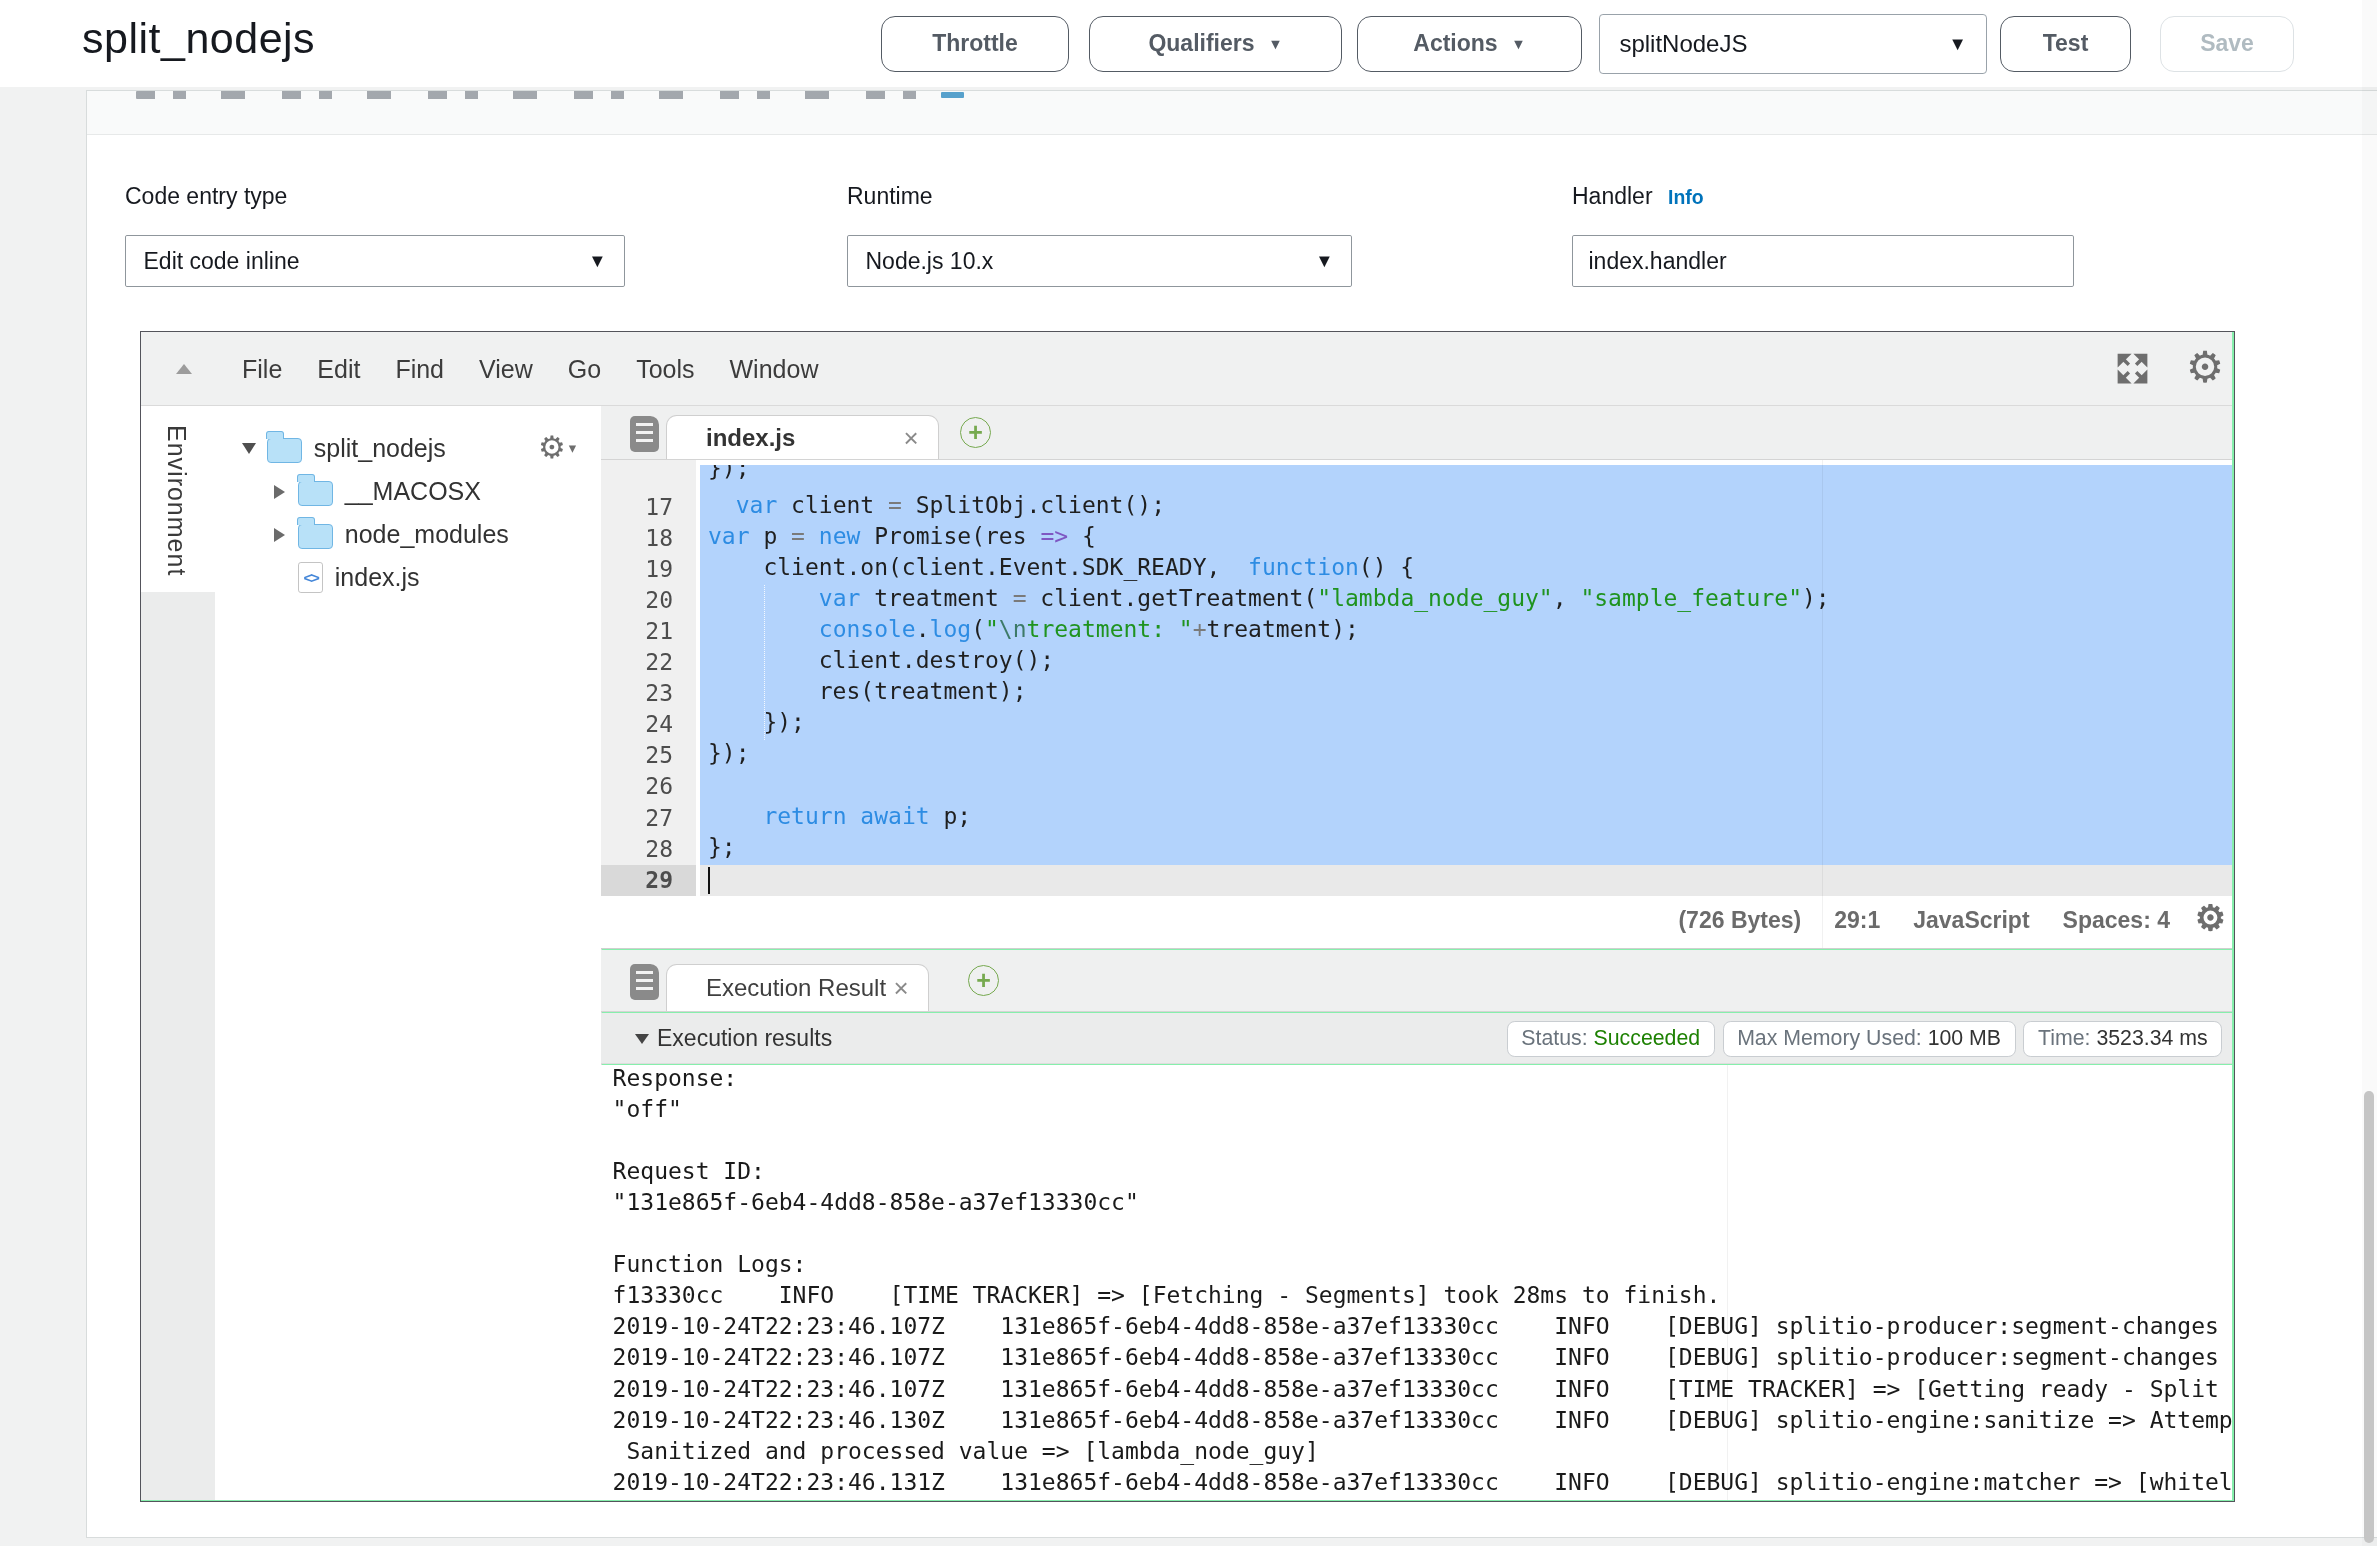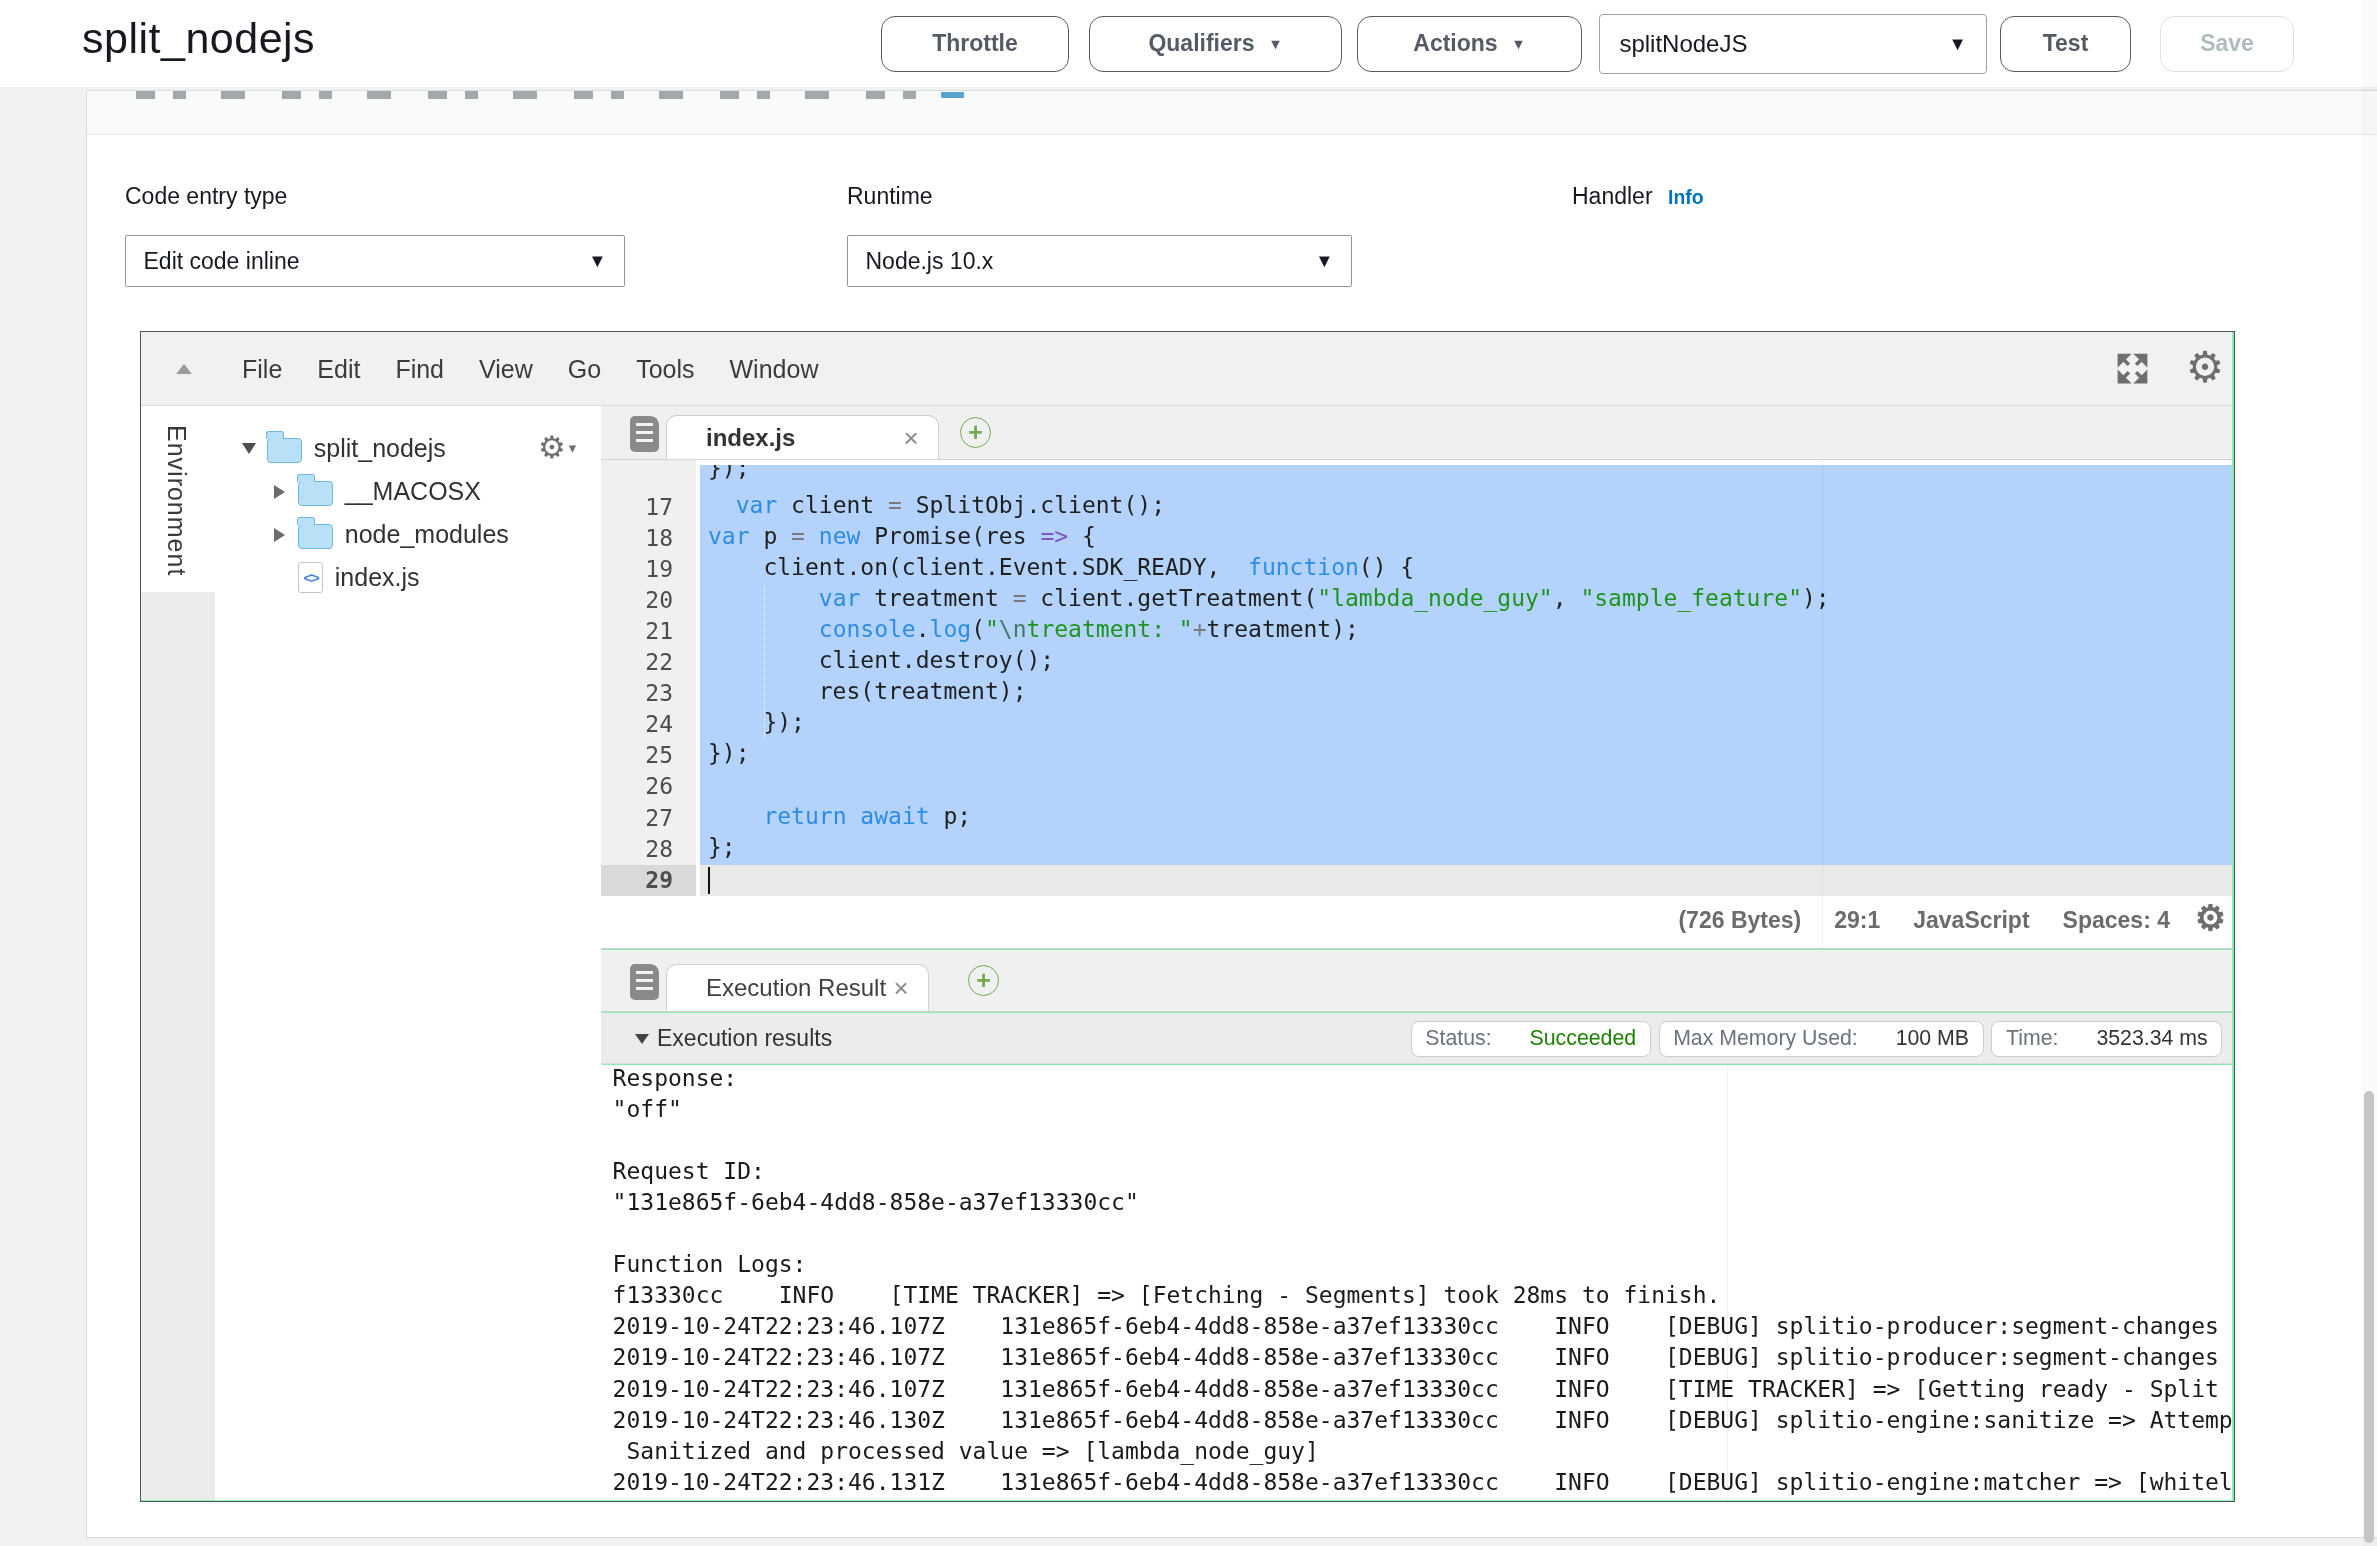--- a/index.html
+++ b/index.html
@@ -111,21 +111,21 @@
   .statusbar .gear-glyph { position:absolute; right:5.8px; top:5.8px; font-size:35px; }
   .status-item { cursor:pointer; }
   .hdiv { position:absolute; left:460px; top:616px; width:1631px; height:1px; background:#cfcfcf; }
 
   .results-header { position:absolute; left:460px; top:681px; width:1631px; height:51px; background:#ebecec; border-bottom:1px solid #dddddd; }
   .rh-caret { position:absolute; left:34px; top:21.3px; width:0; height:0; border-left:7.8px solid transparent; border-right:7.8px solid transparent; border-top:10.7px solid #444; }
   .rh-label { position:absolute; left:56px; top:11.6px; font-size:23px; color:#333; }
   .badges { position:absolute; right:9.7px; top:7.8px; display:flex; gap:7.8px; }
   .badge { height:36px; background:#fff; border:1px solid #c9cdd1; border-radius:7.8px; display:flex; align-items:center;
            padding:0 13.6px; font-size:21.3px; color:#6a737c; white-space:pre; }
-  .badge .b-val { color:#333;margin-left:32px; }
+  .badge .b-val { color:#333; }
 
   .log-pane { position:absolute; left:460px; top:733px; width:1631px; height:435px; background:#fff; overflow:hidden; }
   .log-line { position:absolute; left:11.6px; height:31px; line-height:31px; font:23px "DejaVu Sans Mono", monospace; color:#1a1a1a; white-space:pre; }
 
   
   .scroll-track { position:absolute; right:0; top:0; width:15.5px; height:1547px; background:rgba(0,0,0,.02); }
   .scroll-thumb { position:absolute; right:2.9px; top:1091px; width:9.7px; height:452px; background:#c5c5c5; border-radius:4.9px; cursor:pointer; }
 </style>
 </head>
 <body>
@@ -173,20 +173,21 @@
   </div>
 
   <div class="form-select" style="left:38px; width:500px;">
     <span>Edit code inline</span>
     <span class="sel-caret">▼</span>
   </div>
   <div class="form-select" style="left:760px; width:505px;">
     <span>Node.js 10.x</span>
     <span class="sel-caret">▼</span>
   </div>
+  <input id="handler-input" value="index.handler" style="">
 </div>
 
 <div class="ide">
 
   <div class="menubar">
     <div class="collapse-tri"></div>
     <div class="menu-items" id="menu-items">
         <span class="menu-item">File</span>
         <span class="menu-item">Edit</span>
         <span class="menu-item">Find</span>

